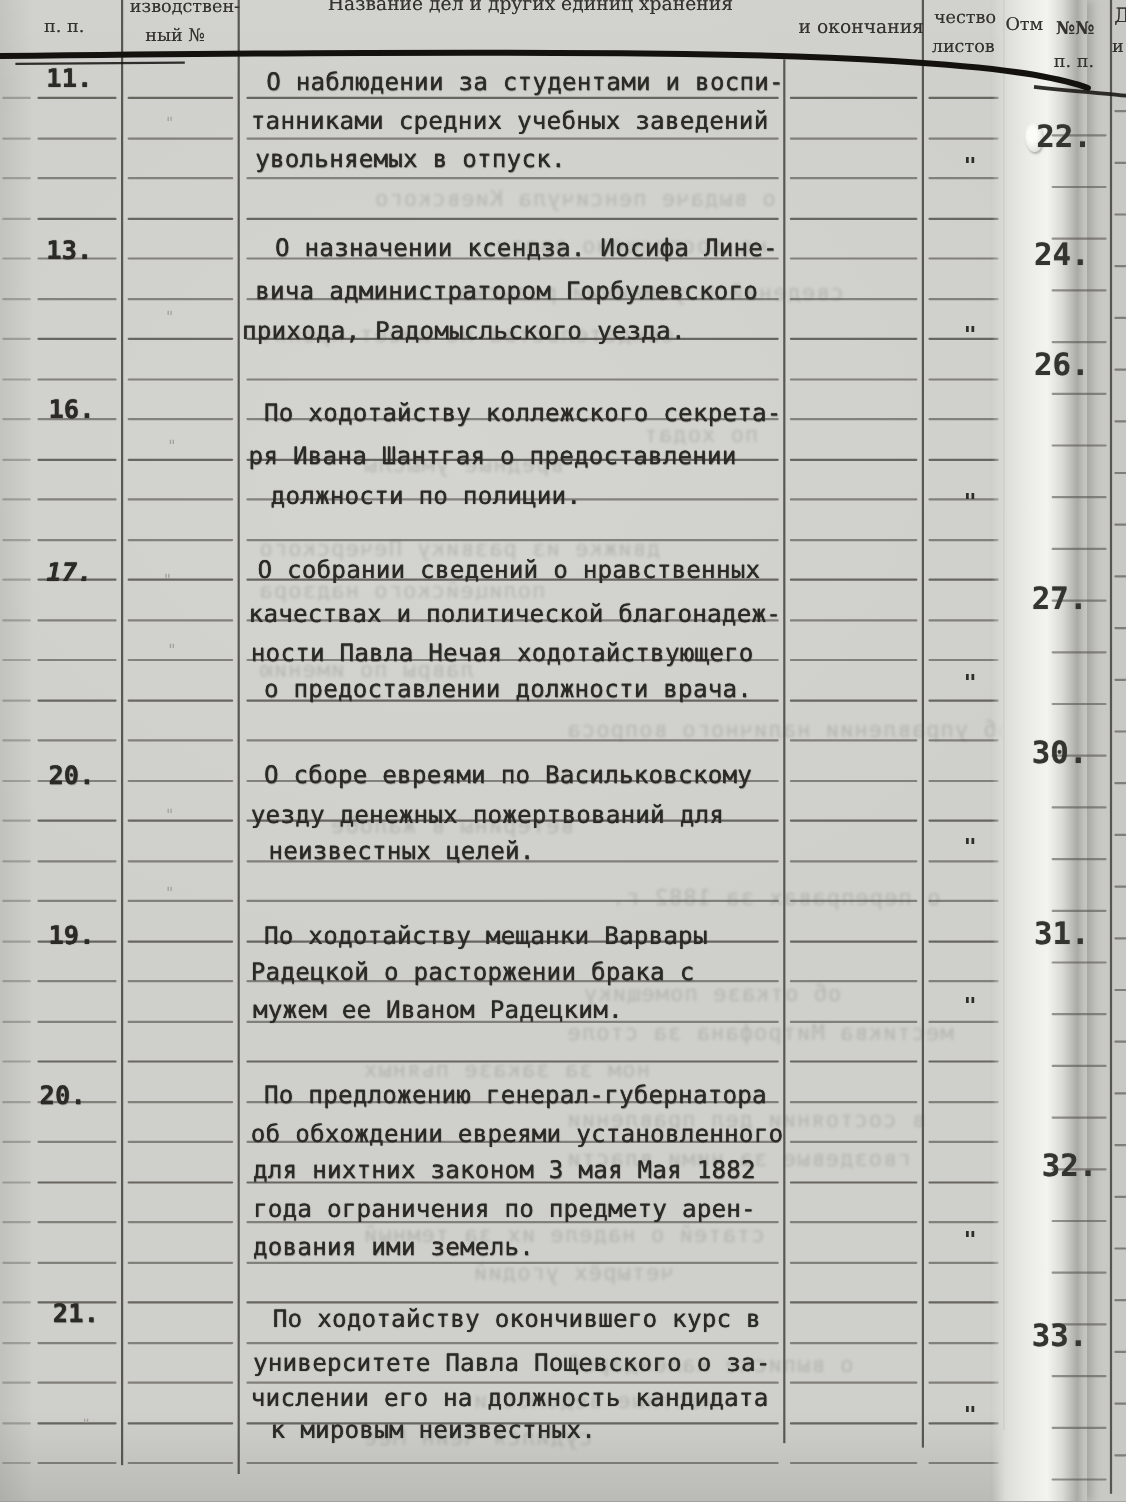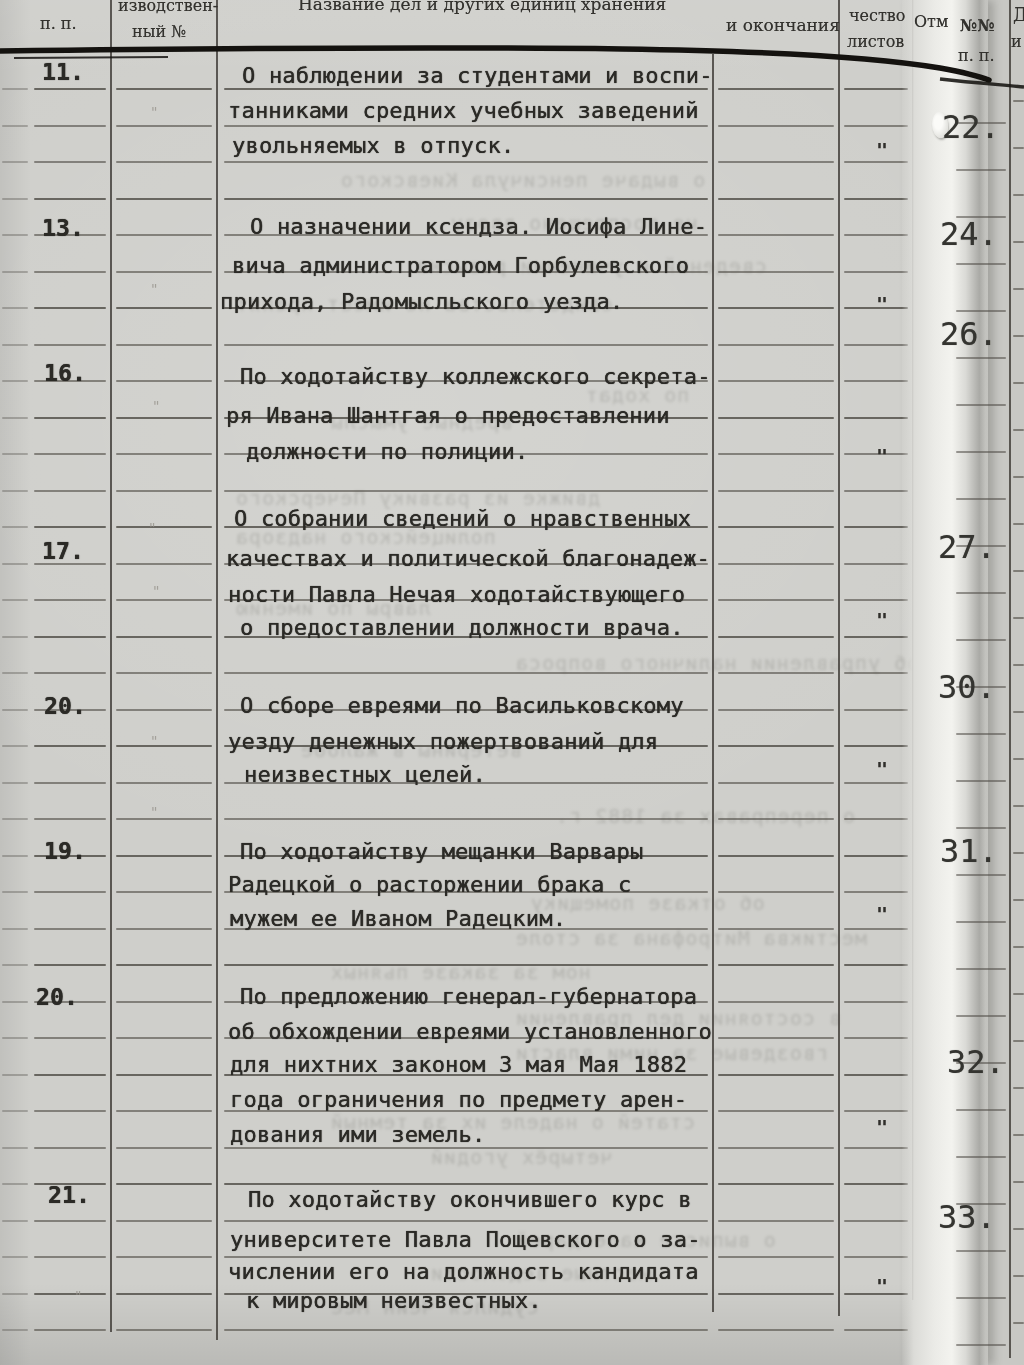--- a/index.html
+++ b/index.html
@@ -40,21 +40,21 @@
       rgba(223,223,219,0) 0%, #dcdcd8 14%, #ebebe7 38%, #f3f3ef 58%,
       #dadad6 74%, #aaaaa6 90%, #c2c2be 97%, rgba(190,190,186,.4) 100%);
     box-shadow:6px 0 8px rgba(60,60,56,.25);
   }
   .behindpage{
     position:absolute;left:986px;top:0;width:38px;height:1365px;z-index:0;
     background:#c8c8c4;
   }
   .margin-num{
     position:absolute;z-index:6;font-family:"DejaVu Sans Mono", monospace;
-    font-size:32px;font-weight:normal;color:#343430;
+    font-size:28px;font-weight:bold;color:#343430;
     text-shadow:0 0 .8px rgba(52,52,48,.6);
   }
   .ditto{
     position:absolute;z-index:6;font-family:"DejaVu Sans Mono", monospace;
     font-size:20px;font-weight:bold;color:#2f2e2a;
   }
   .pencil{
     position:absolute;z-index:6;font-family:"DejaVu Sans Mono", monospace;
     font-size:14px;color:#98958e;opacity:.8;
   }
@@ -453,21 +453,21 @@
         <div class="ditto" style="left: 876px; top: 292px;">"</div>
       </div>
       <div>
         <div class="tw num" style="left: 44px; top: 361px;">16.</div>
         <div class="tw" style="left: 240px; top: 365px;">По ходотайству коллежского секрета-</div>
         <div class="tw" style="left: 226px; top: 404px;">ря Ивана Шантгая о предоставлении</div>
         <div class="tw" style="left: 246px; top: 440px;">должности по полиции.</div>
         <div class="ditto" style="left: 876px; top: 444px;">"</div>
       </div>
       <div>
-        <div class="tw num" style="left: 42px; top: 539px;">17.</div>
+        <div class="tw num" style="left: 42px; top: 509px; font-style: italic;">17.</div>
         <div class="tw" style="left: 234px; top: 507px;">О собрании сведений о нравственных</div>
         <div class="tw" style="left: 226px; top: 547px;">качествах и политической благонадеж-</div>
         <div class="tw" style="left: 228px; top: 583px;">ности Павла Нечая ходотайствующего</div>
         <div class="tw" style="left: 240px; top: 616px;">о предоставлении должности врача.</div>
         <div class="ditto" style="left: 876px; top: 608px;">"</div>
       </div>
       <div>
         <div class="tw num" style="left: 44px; top: 694px;">20.</div>
         <div class="tw" style="left: 240px; top: 694px;">О сборе евреями по Васильковскому</div>
         <div class="tw" style="left: 228px; top: 730px;">уезду денежных пожертвований для</div>

